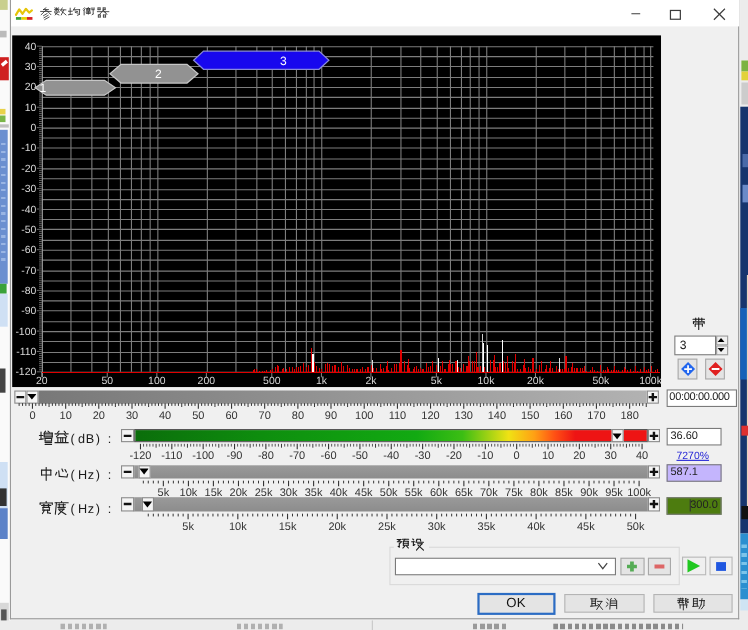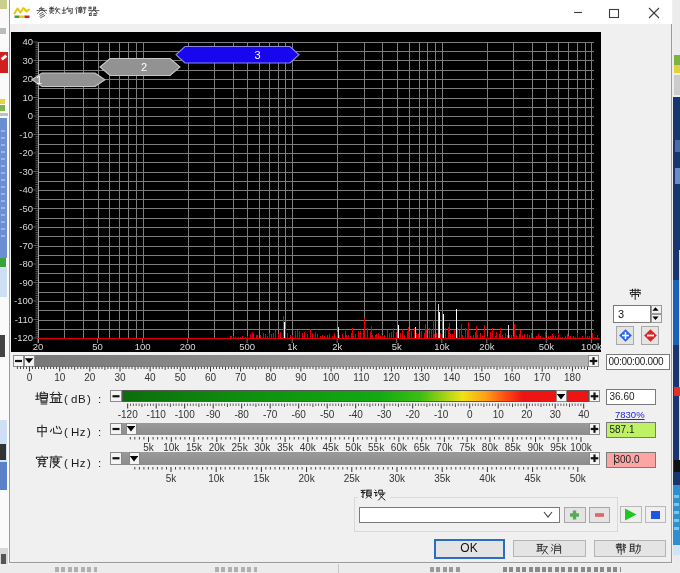--- a/index.html
+++ b/index.html
@@ -632,57 +632,57 @@
       <polygon points="0.8,3 9.2,3 5,8.4" fill="#000"></polygon>
     </svg>
   </div>
 <div style="position:absolute;left:588.5px;top:389.5px;width:11px;height:12.5px;background:#f4f4f4;border:1px solid #8a8a8a;box-sizing:border-box;color:#111;font-size:11px;line-height:10.5px;text-align:center;font-weight:bold">
     <svg width="11" height="12.5" style="position:absolute;left:-1px;top:-1px">
       <line x1="1.7000000000000002" y1="6.25" x2="9.3" y2="6.25" stroke="#111" stroke-width="2.2"></line>
       <line x1="5.5" y1="2.45" x2="5.5" y2="10.05" stroke="#111" stroke-width="2.2"></line>
     </svg>
   </div>
 <div style="position:absolute;left:605.5px;top:388.5px;width:50px;height:16px;background:#fff;border:1px solid #7a7a7a;box-sizing:border-box;font-size:10px;line-height:14px;color:#222;padding-left:3px">36.60</div>
-<div style="position:absolute;left:615px;top:409px;width:32px;height:11px;font-size:9.5px;color:#2424d6;text-decoration:underline;font-family:'Liberation Sans'">7830%</div>
+<div style="position:absolute;left:615px;top:409px;width:32px;height:11px;font-size:9.5px;color:#2424d6;text-decoration:underline;font-family:'Liberation Sans'">7270%</div>
 <div style="position:absolute;left:121px;top:423px;width:467.5px;height:12px;background:linear-gradient(to bottom,#9a9a9a,#8c8c8c)"></div>
 <div style="position:absolute;left:110px;top:423px;width:12px;height:12px;background:#f4f4f4;border:1px solid #8a8a8a;box-sizing:border-box;color:#111;font-size:11px;line-height:10px;text-align:center;font-weight:bold">
     <svg width="12" height="12" style="position:absolute;left:-1px;top:-1px">
       <line x1="2.5" y1="6.0" x2="9.5" y2="6.0" stroke="#111" stroke-width="2.2"></line>
     </svg>
   </div>
 <div style="position:absolute;left:125.5px;top:423px;width:11px;height:12px;background:#f4f4f4;border:1px solid #8a8a8a;box-sizing:border-box;color:#111;font-size:8px;line-height:10px;text-align:center;font-weight:bold">
     <svg width="9" height="10" style="position:absolute;left:-1px;top:-1px">
       <polygon points="0.8,3 9.2,3 5,8.4" fill="#000"></polygon>
     </svg>
   </div>
 <div style="position:absolute;left:588.5px;top:423px;width:11px;height:12px;background:#f4f4f4;border:1px solid #8a8a8a;box-sizing:border-box;color:#111;font-size:11px;line-height:10px;text-align:center;font-weight:bold">
     <svg width="11" height="12" style="position:absolute;left:-1px;top:-1px">
       <line x1="1.7000000000000002" y1="6.0" x2="9.3" y2="6.0" stroke="#111" stroke-width="2.2"></line>
       <line x1="5.5" y1="2.2" x2="5.5" y2="9.8" stroke="#111" stroke-width="2.2"></line>
     </svg>
   </div>
-<div style="position:absolute;left:605.5px;top:421.5px;width:50px;height:16px;background:#bef264;border:1px solid #7a7a7a;box-sizing:border-box;font-size:10px;line-height:14px;color:#222;padding-left:3px">587.1</div>
+<div style="position:absolute;left:605.5px;top:421.5px;width:50px;height:16px;background:#c4b5fd;border:1px solid #7a7a7a;box-sizing:border-box;font-size:10px;line-height:14px;color:#222;padding-left:3px">587.1</div>
 <div style="position:absolute;left:121px;top:452px;width:467.5px;height:12.5px;background:linear-gradient(to bottom,#9a9a9a,#8c8c8c)"></div>
 <div style="position:absolute;left:110px;top:452px;width:12px;height:12.5px;background:#f4f4f4;border:1px solid #8a8a8a;box-sizing:border-box;color:#111;font-size:11px;line-height:10.5px;text-align:center;font-weight:bold">
     <svg width="12" height="12.5" style="position:absolute;left:-1px;top:-1px">
       <line x1="2.5" y1="6.25" x2="9.5" y2="6.25" stroke="#111" stroke-width="2.2"></line>
     </svg>
   </div>
 <div style="position:absolute;left:129px;top:452px;width:11px;height:12.5px;background:#f4f4f4;border:1px solid #8a8a8a;box-sizing:border-box;color:#111;font-size:8px;line-height:10.5px;text-align:center;font-weight:bold">
     <svg width="9" height="10" style="position:absolute;left:-1px;top:0px">
       <polygon points="0.8,3 9.2,3 5,8.4" fill="#000"></polygon>
     </svg>
   </div>
 <div style="position:absolute;left:588.5px;top:452px;width:11px;height:12.5px;background:#f4f4f4;border:1px solid #8a8a8a;box-sizing:border-box;color:#111;font-size:11px;line-height:10.5px;text-align:center;font-weight:bold">
     <svg width="11" height="12.5" style="position:absolute;left:-1px;top:-1px">
       <line x1="1.7000000000000002" y1="6.25" x2="9.3" y2="6.25" stroke="#111" stroke-width="2.2"></line>
       <line x1="5.5" y1="2.45" x2="5.5" y2="10.05" stroke="#111" stroke-width="2.2"></line>
     </svg>
   </div>
-<div style="position:absolute;left:605.5px;top:452px;width:50px;height:16px;background:#fca5a5;border:1px solid #7a7a7a;box-sizing:border-box;font-size:10px;line-height:14px;color:#222;padding-left:7px"><span style="border-left:1px solid #333">3</span>00.0</div>
+<div style="position:absolute;left:605.5px;top:452px;width:50px;height:16px;background:#4d7c0f;border:1px solid #7a7a7a;box-sizing:border-box;font-size:10px;line-height:14px;color:#222;padding-left:20px"><span style="border-left:1px solid #333">3</span>00.0</div>
 <div style="position:absolute;left:613px;top:304.5px;width:38px;height:18px;background:#fff;border:1px solid #7a7a7a;box-sizing:border-box;font-size:11px;line-height:16px;color:#111;padding-left:4px">3</div>
 <div style="position:absolute;left:651px;top:304.5px;width:11px;height:9.5px;background:#f0f0f0;border:1px solid #9a9a9a;box-sizing:border-box;color:#111;font-size:5.5px;line-height:7.5px;text-align:center;font-weight:bold">
     <svg width="9" height="8" style="position:absolute;left:-1px;top:-1px">
       <polygon points="4.5,2.2 7.6,5.8 1.4,5.8" fill="#000"></polygon>
     </svg>
   </div>
 <div style="position:absolute;left:651px;top:313.5px;width:11px;height:9px;background:#f0f0f0;border:1px solid #9a9a9a;box-sizing:border-box;color:#111;font-size:5.5px;line-height:7px;text-align:center;font-weight:bold">
     <svg width="9" height="8" style="position:absolute;left:-1px;top:-1px">
       <polygon points="1.4,2.4 7.6,2.4 4.5,6" fill="#000"></polygon>
     </svg>

